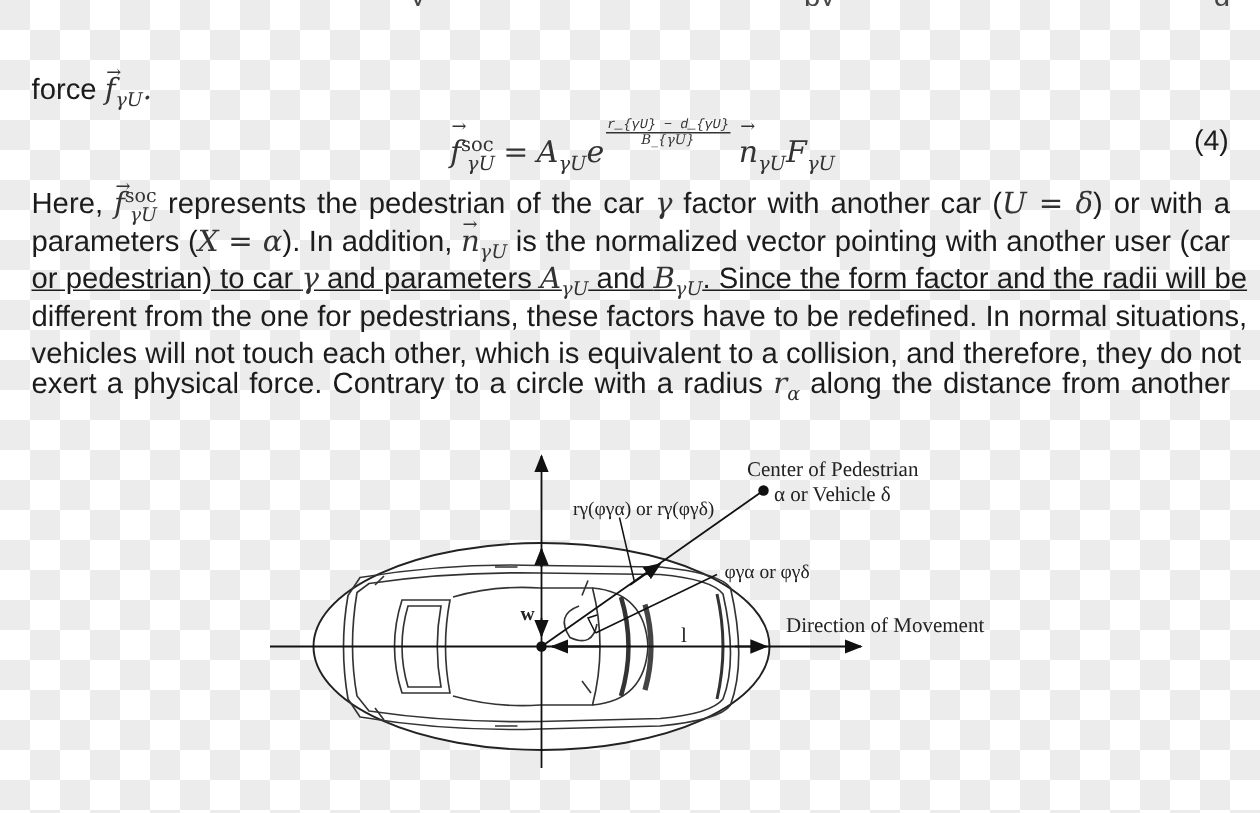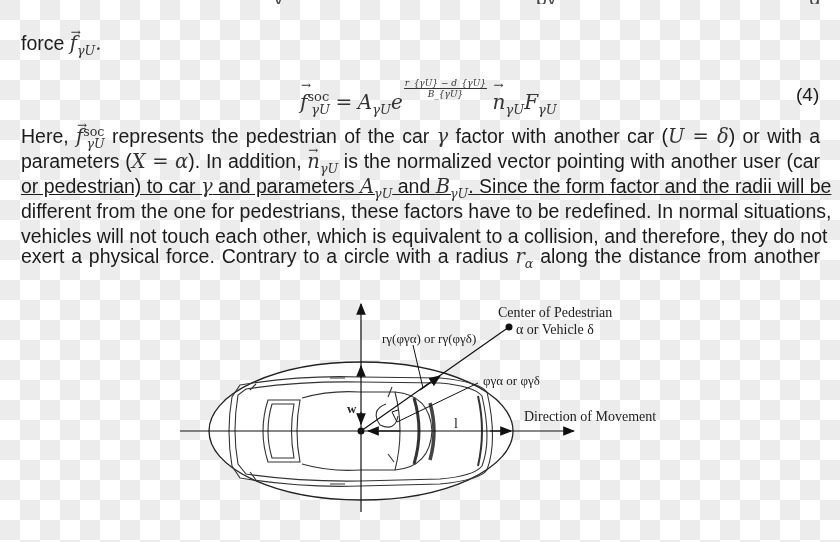--- a/index.html
+++ b/index.html
@@ -17,35 +17,35 @@
   .line { position:absolute; left:21px; width:799px; font-size:19.5px; line-height:24px; white-space:nowrap; }
   .just { text-align:justify; text-align-last:justify; }
   .m { font-family:"DejaVu Serif", serif; font-style:italic; color:#333; }
   .mu { font-family:"DejaVu Serif", serif; color:#333; }
   sub, sup { font-size:65%; line-height:0; }
   .vec { position:relative; display:inline-block; }
   .vec::before { content:"\2192"; position:absolute; top:-12px; left:1px; font-size:12px; font-style:normal; }
   .eq { position:absolute; top:78px; left:300px; font-size:20px; white-space:nowrap; }
   .eqnum { position:absolute; top:84px; left:796px; font-size:19px; }
   .frac { display:inline-block; vertical-align:12px; text-align:center; font-size:9px; line-height:10px; margin-left:1px; }
-  .frac .num { border-bottom:1px solid #333; padding:0 1px; display:block; }
+  .frac .num { border-bottom:1px solid #333; padding:0 1px; display:block;font-family:Liberation Mono, monospace; }
   .topclip { position:absolute; top:-14px; left:0; width:840px; height:18px; overflow:hidden; }
   svg#diagram { position:absolute; left:0; top:0; }
   .dtext { font-family:"Liberation Serif", serif; fill:#222; }
 </style>
 </head>
 <body>
 
 <div class="topclip">
   <div class="line just" style="top:0;">
     <span>&nbsp;</span><span style="opacity:.8;">y p</span><span style="opacity:.8;">y g</span>
   </div>
 </div>
 
-<div class="line" style="top:31px;">
+<div class="line" style="top:48px;">
   <span>force</span>
   <span class="m"><span class="vec">f</span><sub>γU</sub>.</span>
 </div>
 
 <div class="eq">
   <span class="m"><span class="vec">f</span><sup class="mu" style="font-style:normal;">soc</sup><sub style="margin-left:-18px;">γU</sub></span>
   <span class="mu">=</span>
   <span class="m">A<sub>γU</sub>e</span><span class="frac m"><span class="num">r_{γU} − d_{γU}</span><span>B_{γU}</span></span>
   <span class="m"><span class="vec">n</span><sub>γU</sub>F<sub>γU</sub></span>
 </div>

